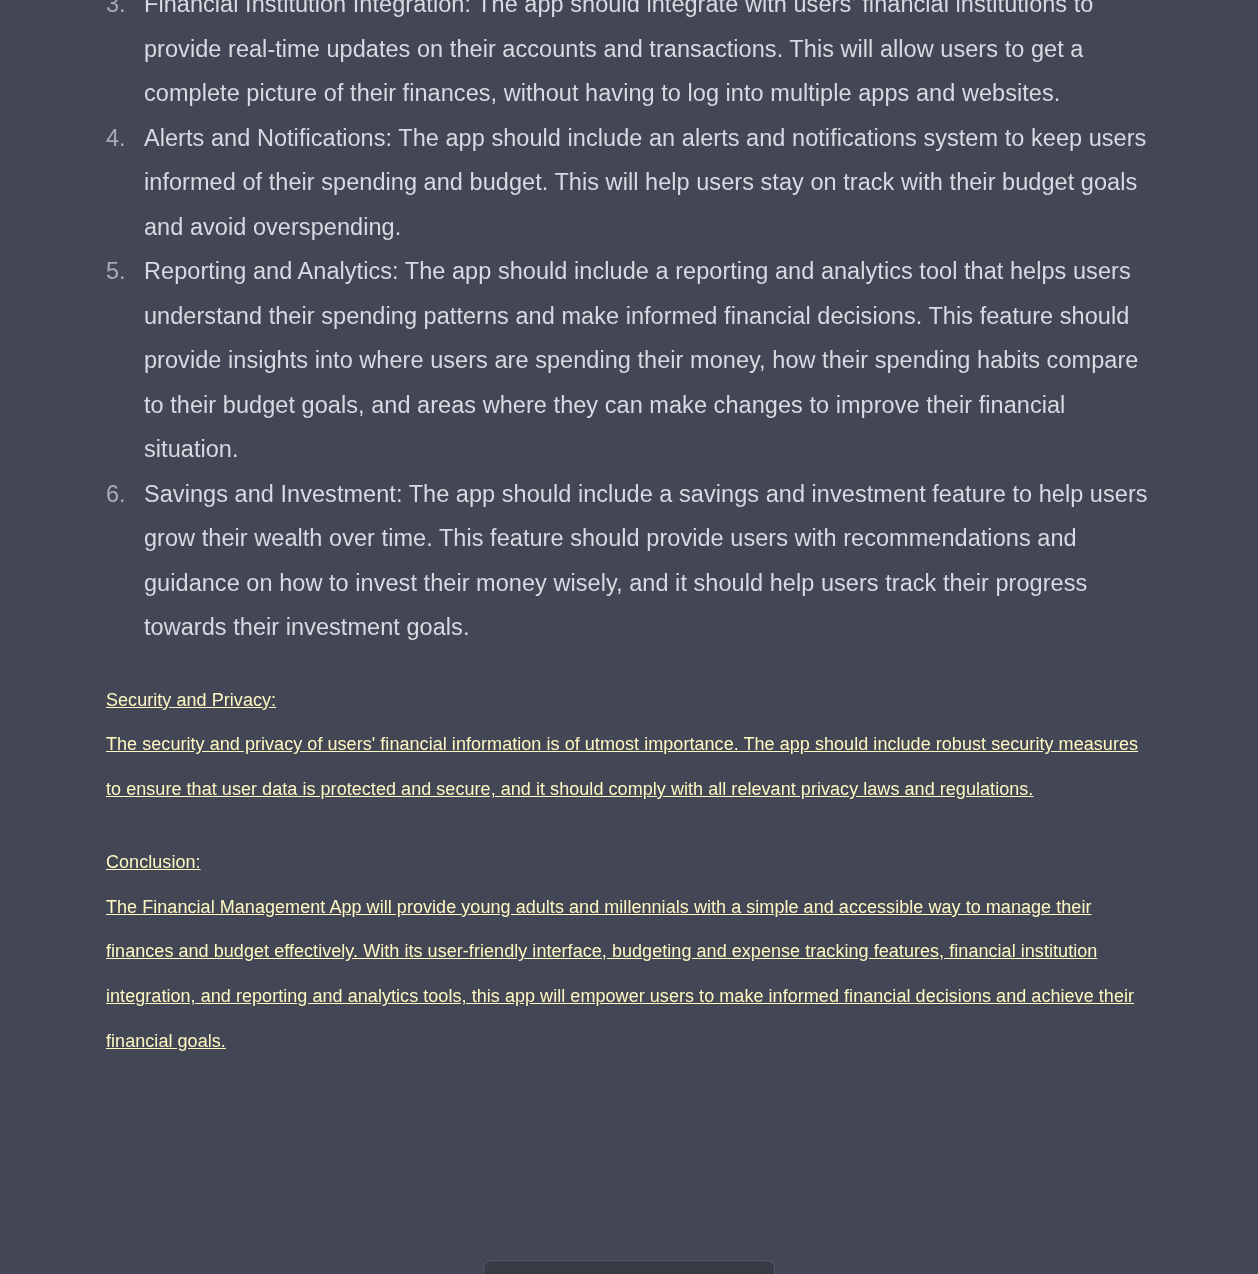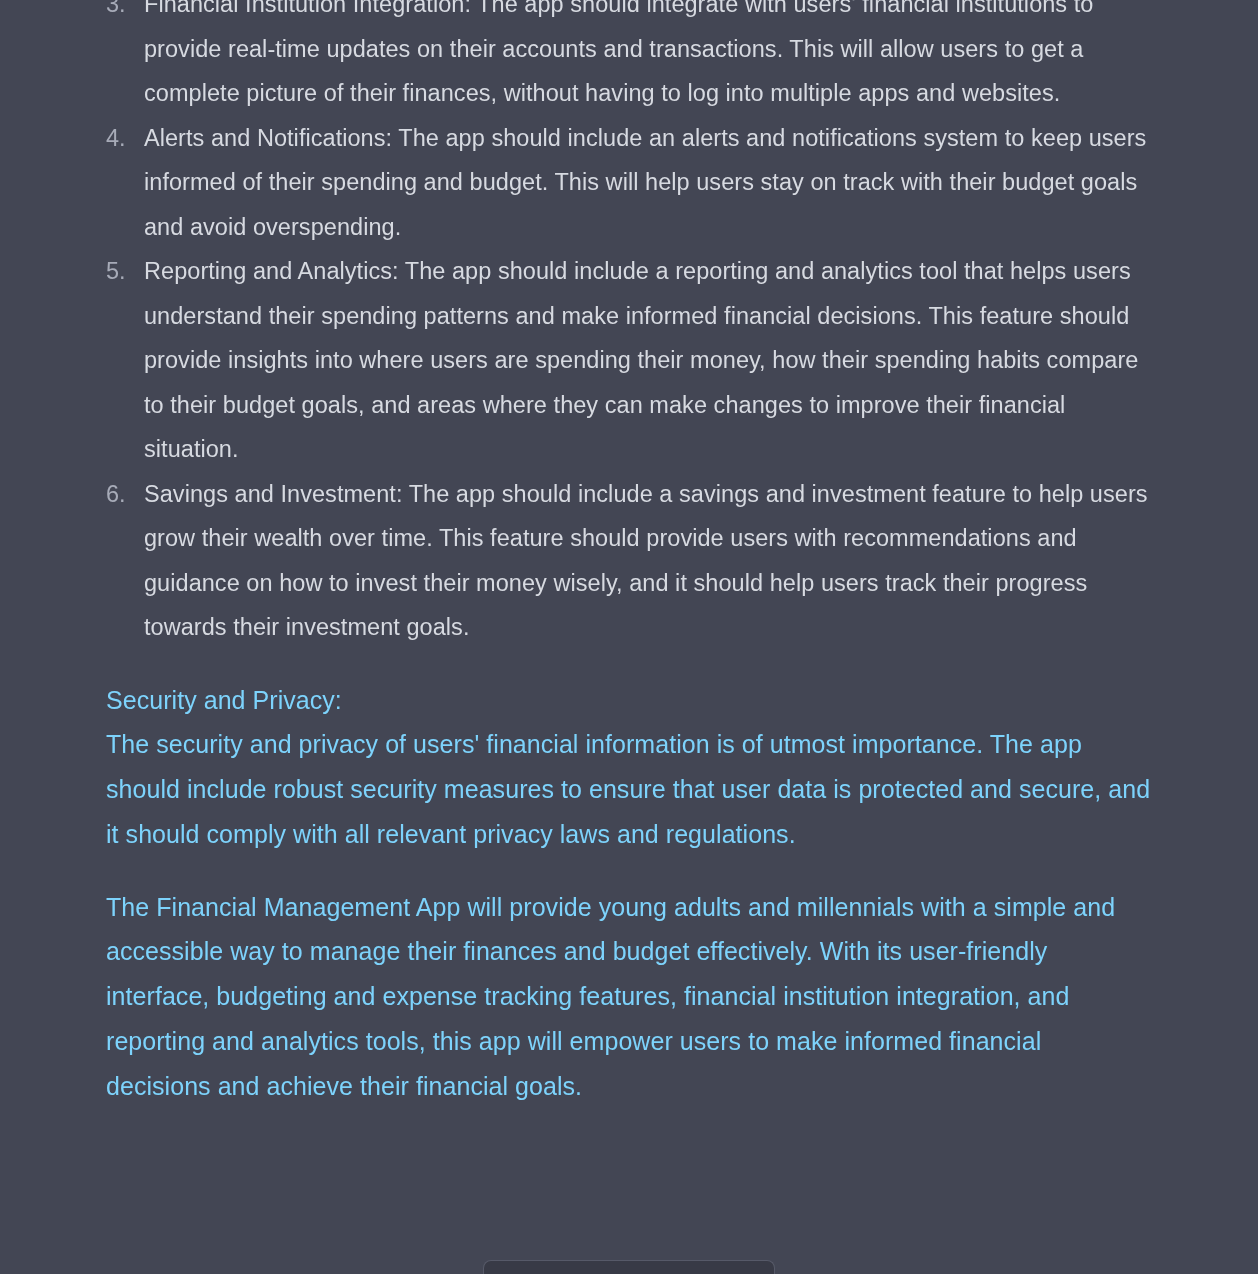--- a/index.html
+++ b/index.html
@@ -55,24 +55,25 @@
     text-align: left;
     color: #a7abb8;
     font-size: 23.5px;
     line-height: 44.5px;
   }
   ol.feature-list > li .txt {
     display: block;
   }
   .section-block {
     margin-top: 28px;
-    font-size: 25px;
+    font-size: 18px;
     line-height: 44.8px;
-    color: #7dd3fc;
+    color: #fef9c3;
     letter-spacing: 0.05px;
+    text-decoration: underline;
   }
   .section-block .heading {
     display: block;
   }
   .section-block .para {
     display: block;
   }
   .composer-wrap {
     position: absolute;
     left: 0;
@@ -133,20 +134,21 @@
           <span class="txt">Savings and Investment: The app should include a savings and investment feature to help users grow their wealth over time. This feature should provide users with recommendations and guidance on how to invest their money wisely, and it should help users track their progress towards their investment goals.</span>
         </li>
       </ol>
 
       <div class="section-block">
         <span class="heading">Security and Privacy:</span>
         <span class="para">The security and privacy of users' financial information is of utmost importance. The app should include robust security measures to ensure that user data is protected and secure, and it should comply with all relevant privacy laws and regulations.</span>
       </div>
 
       <div class="section-block">
+        <span class="heading">Conclusion:</span>
         <span class="para">The Financial Management App will provide young adults and millennials with a simple and accessible way to manage their finances and budget effectively. With its user-friendly interface, budgeting and expense tracking features, financial institution integration, and reporting and analytics tools, this app will empower users to make informed financial decisions and achieve their financial goals.</span>
       </div>
 
     </div>
   </div>
 
   <div class="composer-wrap">
     <div class="composer-box">
       <input class="composer-input" type="text" placeholder="" style="">
     </div>

